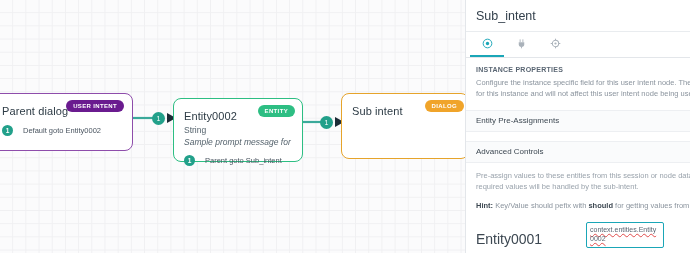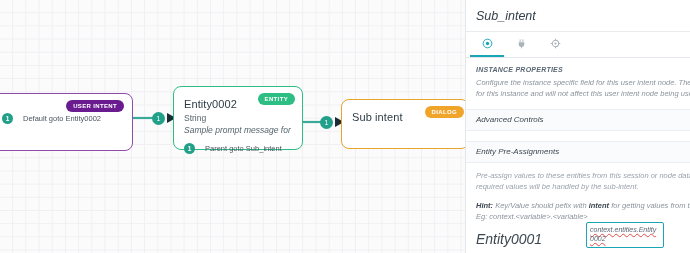--- a/index.html
+++ b/index.html
@@ -108,48 +108,47 @@
     left: -10px; top: 93px;
     width: 143px; height: 58px;
     border: 1.5px solid #8e4dab;
     padding: 11px 10px 0 11px;
   }
   #node-parent .badge { right: 8px; background: #6a1b8f; }
   #node-parent .conn-dot { background: #22a08a; }
 
   
   #node-entity {
-    left: 173px; top: 86px;
+    left: 173px; top: 98px;
     width: 130px; height: 64px;
     border: 1.5px solid #2dbe83;
     padding: 11px 10px 0 10px;
   }
   #node-entity .badge { right: 7px; background: #2dbe83; }
   #node-entity .conn-dot { background: #22a08a; }
 
   
   #node-subintent {
-    left: 341px; top: 99px;
-    width: 128px; height: 50px;
+    left: 341px; top: 93px;
+    width: 128px; height: 66px;
     border: 1.5px solid #e6a42b;
     padding: 11px 10px 0 10px;
   }
   #node-subintent .badge { right: 4px; background: #f0a42a; }
   #node-subintent .conn-dot { background: #22a08a; }
 
   
   .panel {
     position: absolute;
     left: 465px; top: 0;
     width: 225px; height: 253px;
     background: #ffffff;
     border-left: 1px solid #e3e6ea;
     box-sizing: border-box;
     overflow: hidden;
-    font-style: italic;
   }
   .panel-header {
     height: 32px;
     display: flex;
     align-items: center;
     padding-left: 10px;
     border-bottom: 1px solid #e9ecef;
     box-sizing: border-box;
   }
   .panel-title {
@@ -272,20 +271,21 @@
 
   <div style="position:absolute;left:152px;top:112px;width:13px;height:13px;border-radius:50%;background:#22a08a;color:#fff;font-size:7px;display:flex;align-items:center;justify-content:center;">
     <span>1</span>
   </div>
   <div style="position:absolute;left:320px;top:116px;width:13px;height:13px;border-radius:50%;background:#22a08a;color:#fff;font-size:7px;display:flex;align-items:center;justify-content:center;">
     <span>1</span>
   </div>
 
   <div class="node" id="node-parent">
     <div class="badge">USER INTENT</div>
+    <div class="node-title">Parent dialog</div>
     <div class="conn-row">
       <div class="conn-dot">1</div>
       <div class="conn-label">Default goto Entity0002</div>
     </div>
   </div>
 
   <div class="node" id="node-entity">
     <div class="badge">ENTITY</div>
     <div class="node-title">Entity0002</div>
     <div class="node-sub">String</div>
@@ -338,33 +338,32 @@
             </g>
           </svg>
         </span>
       </div>
     </div>
 
     <div class="section-title">INSTANCE PROPERTIES</div>
     <div class="body-text">Configure the instance specific field for this user intent node. These are app</div>
     <div class="body-text" style="padding-top:0">for this instance and will not affect this user intent node being used in any o</div>
 
+    <div class="accordion" style="margin-top:10px">
+      <span class="accordion-label">Entity Pre-Assignments</span>
+    </div>
+
     <div class="accordion">
       <span class="accordion-label">Advanced Controls</span>
     </div>
 
-    <div class="accordion" style="margin-top:10px">
-      <span class="accordion-label">Entity Pre-Assignments</span>
-    </div>
-
     <div class="pre-desc">Pre-assign values to these entities from this session or node data. Any rema</div>
     <div class="pre-desc" style="padding-top:0">required values will be handled by the sub-intent.</div>
 
-    <div class="hint"><b>Hint:</b><span> Key/Value should pefix with </span><b>intent</b><span> for getting values from the conte</span></div>
-    <div class="hint" style="padding-top:0">Eg: context.&lt;variable&gt;.&lt;variable&gt;</div>
+    <div class="hint"><b>Hint:</b><span> Key/Value should pefix with </span><b>should</b><span> for getting values from the conte</span></div>
 
     <div class="assign-row">
       <div class="assign-label">Entity0001</div>
       <div class="assign-input">context.entities.Entity0002</div>
     </div>
 
   </div>
 </div>
 
 </body></html>

